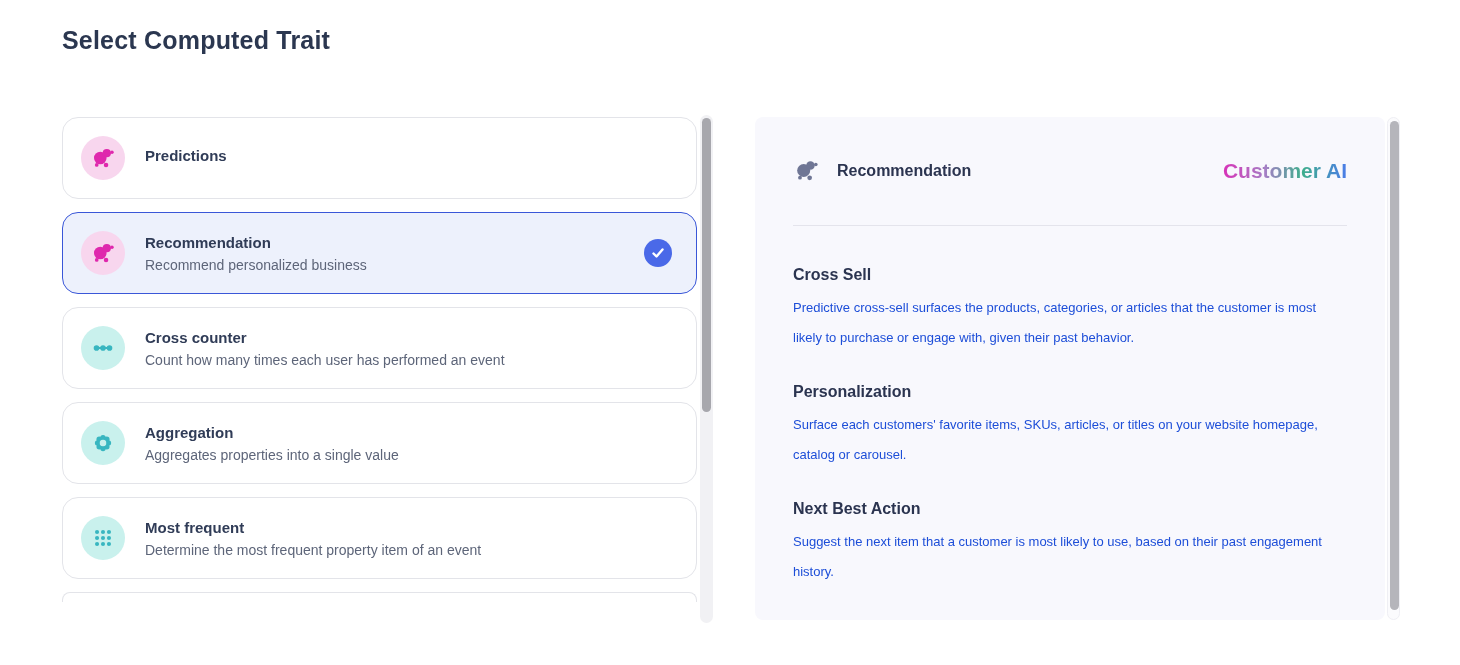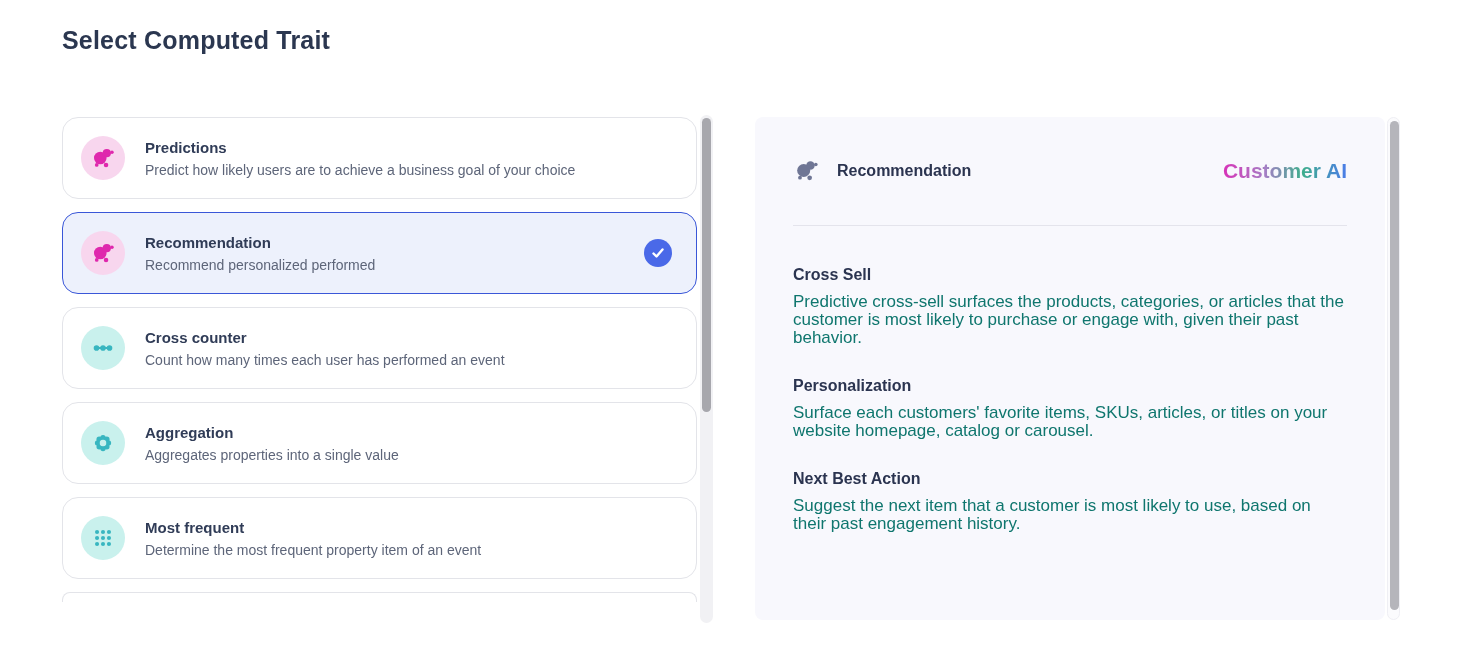--- a/index.html
+++ b/index.html
@@ -133,23 +133,23 @@
   .detail-sections { margin-top: 36px; }
   .section { margin-bottom: 26px; }
   .section-heading {
     font-size: 16px;
     font-weight: 700;
     color: #2b3450;
     margin-bottom: 5px;
     line-height: 26px;
   }
   .section-body {
-    font-size: 17px;
-    color: #0f766e;
-    line-height: 18px;
+    font-size: 13px;
+    color: #1d4ed8;
+    line-height: 30px;
     max-width: 554px;
   }
 </style>
 </head>
 <body>
 
 <div class="stage">
 
   <h1 class="page-title">Select Computed Trait</h1>
 
@@ -160,36 +160,35 @@
             <svg viewBox="0 0 24 24" fill="currentColor">
               <circle cx="9.5" cy="12" r="5.8"></circle>
               <circle cx="15.5" cy="7.5" r="3.8"></circle>
               <circle cx="20.3" cy="6.6" r="1.6"></circle>
               <circle cx="6.2" cy="18.4" r="1.7"></circle>
               <circle cx="14.8" cy="18.5" r="2.1"></circle>
             </svg>
           </span>
           <span class="card-text">
             <span class="card-title">Predictions</span>
-            <span class="card-desc">Predict how likely users are to achieve a business goal of your choice</span>
           </span>
         </div>
         <div class="trait-card selected">
           <span class="icon-circle pink">
             <svg viewBox="0 0 24 24" fill="currentColor">
               <circle cx="9.5" cy="12" r="5.8"></circle>
               <circle cx="15.5" cy="7.5" r="3.8"></circle>
               <circle cx="20.3" cy="6.6" r="1.6"></circle>
               <circle cx="6.2" cy="18.4" r="1.7"></circle>
               <circle cx="14.8" cy="18.5" r="2.1"></circle>
             </svg>
           </span>
           <span class="card-text">
             <span class="card-title">Recommendation</span>
-            <span class="card-desc">Recommend personalized performed</span>
+            <span class="card-desc">Recommend personalized business</span>
           </span>
           <span class="check">
             <svg viewBox="0 0 14 14" fill="none">
               <path d="M2.5 7.5 L5.5 10.5 L11.5 3.5" stroke="#ffffff" stroke-width="2.4" stroke-linecap="round" stroke-linejoin="round"></path>
             </svg>
           </span>
         </div>
         <div class="trait-card">
           <span class="icon-circle teal">
             <svg viewBox="0 0 24 24" fill="currentColor">

